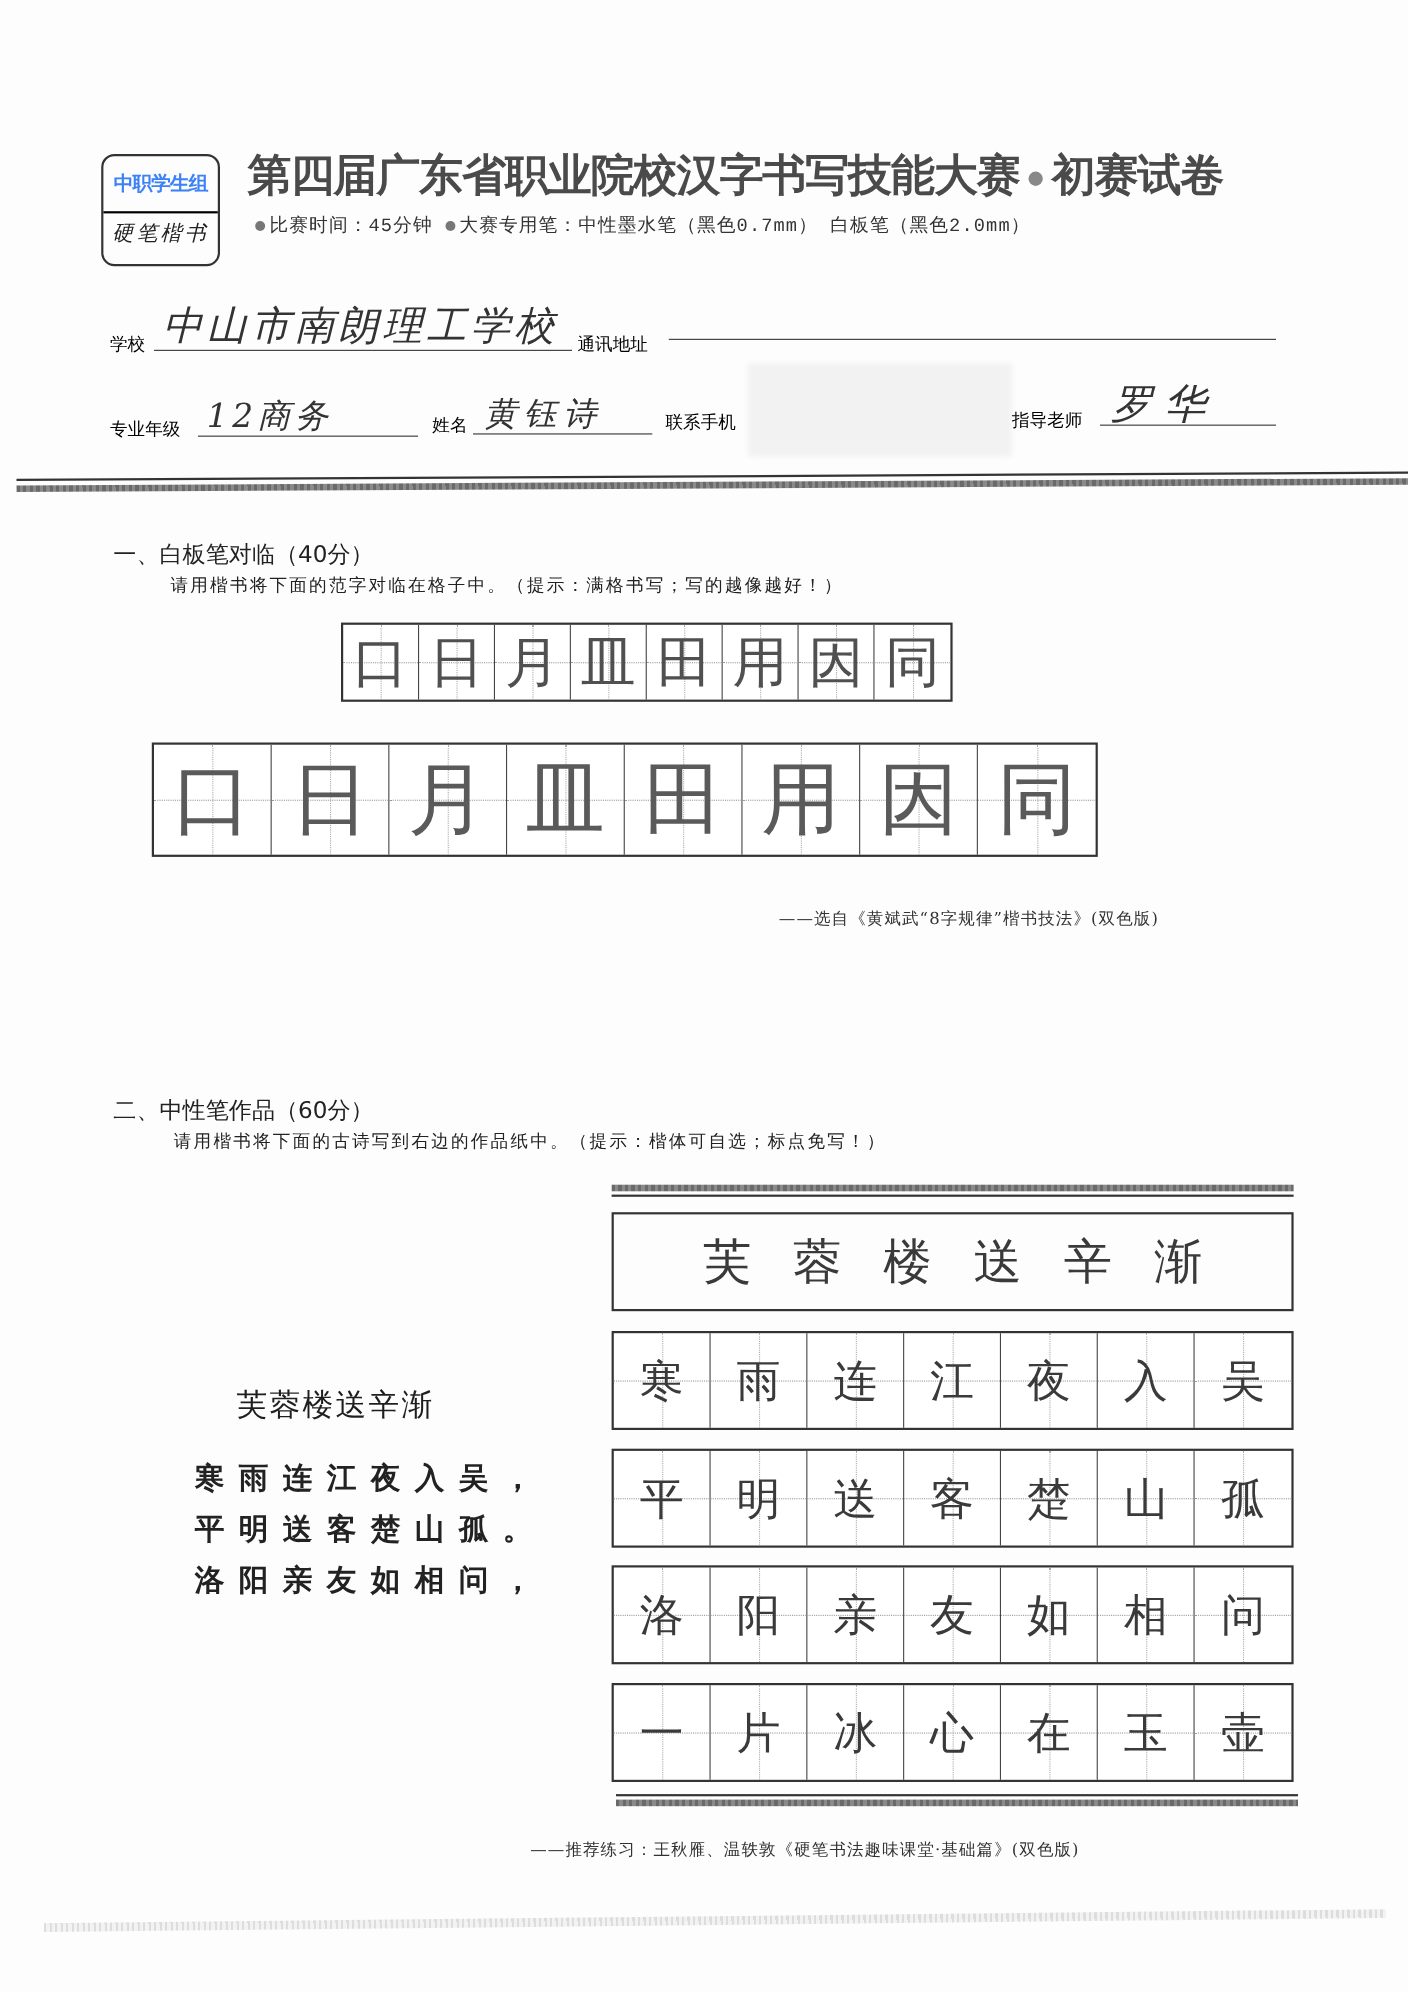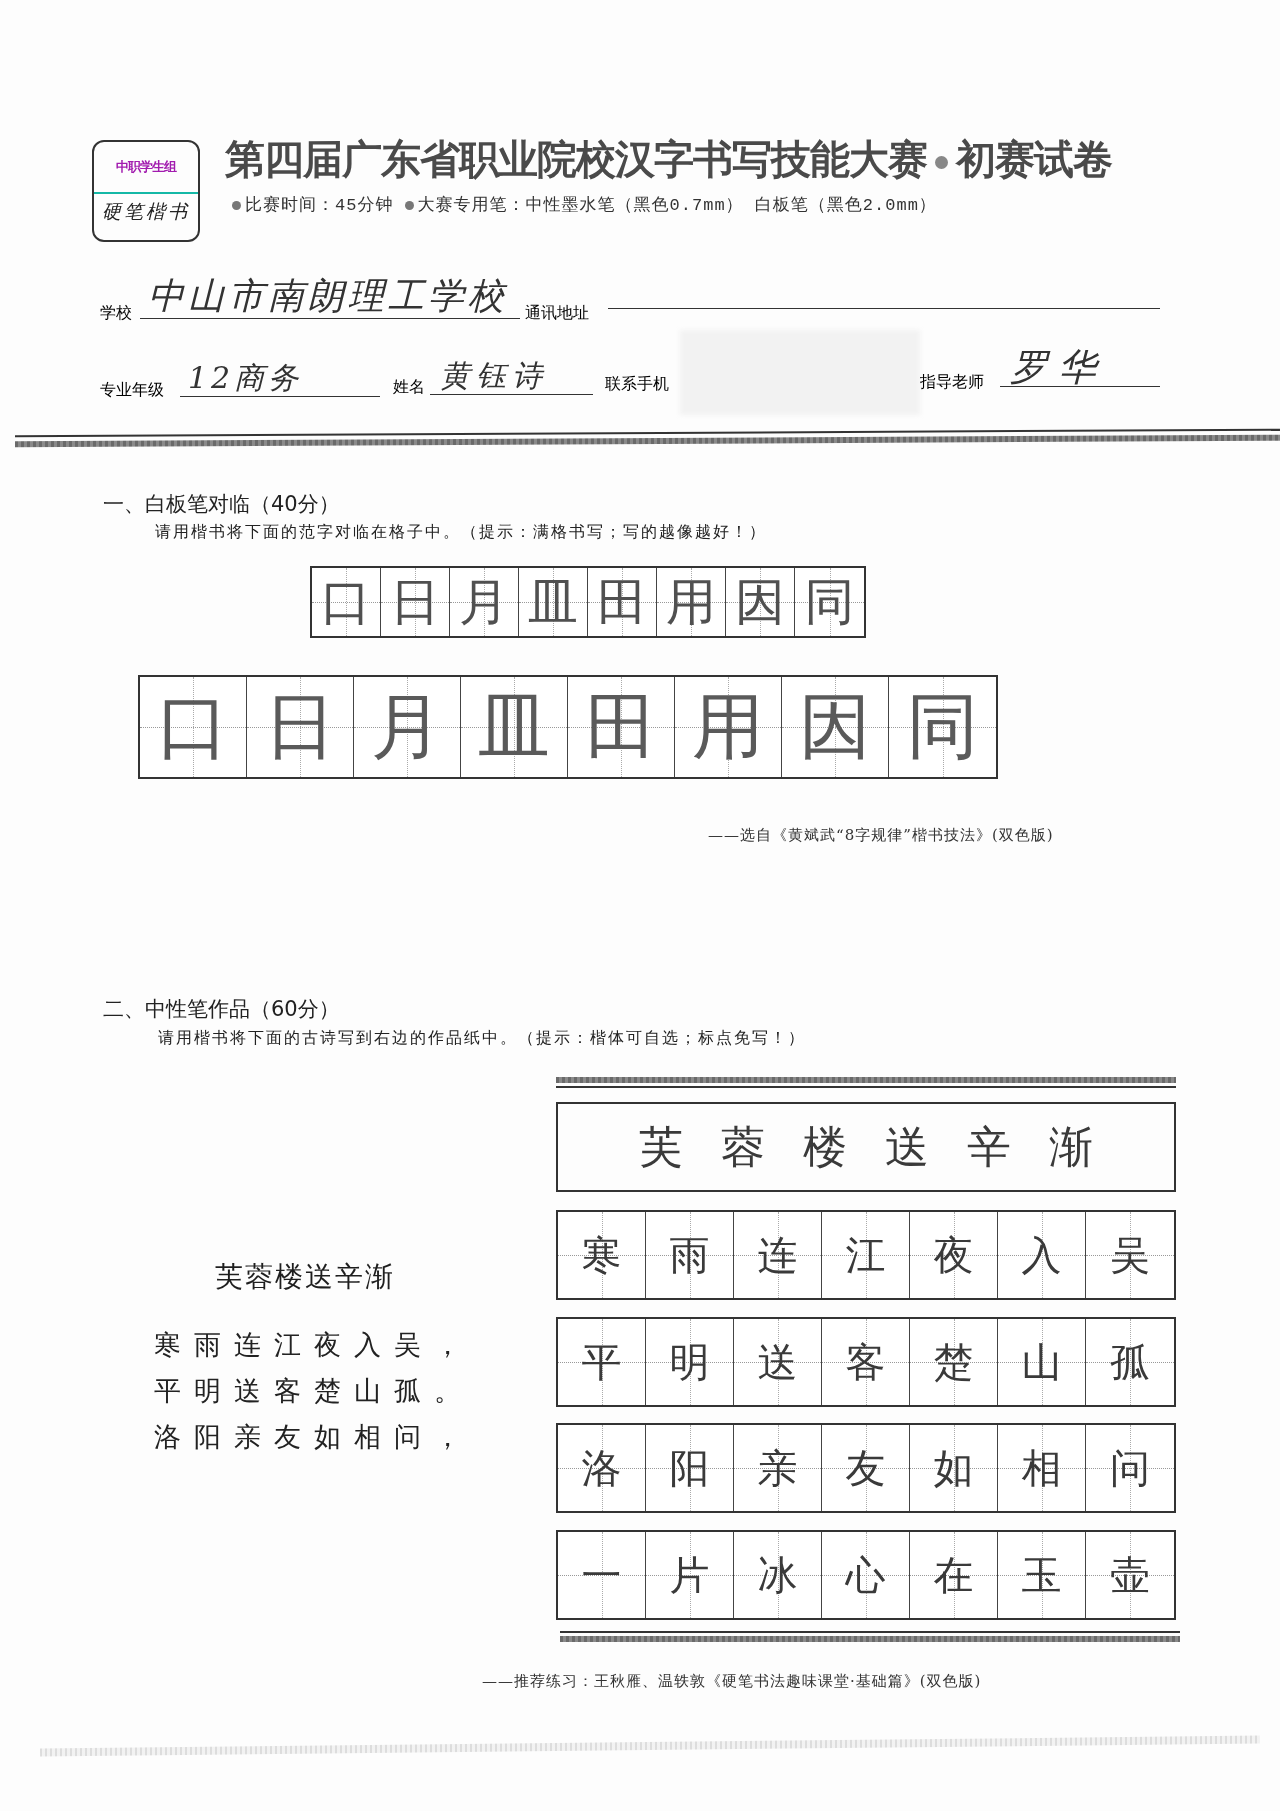--- a/index.html
+++ b/index.html
@@ -1,22 +1,22 @@
 <!DOCTYPE html>
 <html><head>
 <meta charset="utf-8">
 <style>
   html,body{margin:0;padding:0;}
   body{width:1280px;height:1811px;background:#fdfdfd;position:relative;overflow:hidden;
        font-family:"DejaVu Serif","Liberation Serif",serif;color:#1e1e1e;}
   .abs{position:absolute;}
   
   .badge{left:92px;top:140px;width:108px;height:102px;border:2px solid #333;border-radius:12px;box-sizing:border-box;}
-  .badge .b1{height:50px;border-bottom:2px solid #14b8a6;display:flex;align-items:center;justify-content:center;
-             font-family:"DejaVu Sans","Liberation Sans",sans-serif;font-weight:bold;font-size:13px;letter-spacing:-1px;color:#a21caf;}
+  .badge .b1{height:50px;border-bottom:2px solid #000000;display:flex;align-items:center;justify-content:center;
+             font-family:"DejaVu Sans","Liberation Sans",sans-serif;font-weight:bold;font-size:18px;letter-spacing:-1px;color:#3b82f6;}
   .badge .b2{height:36px;display:flex;align-items:center;justify-content:center;font-size:19px;font-style:italic;color:#222;letter-spacing:3px;}
   .title{left:225px;top:132px;font-family:"DejaVu Sans","Liberation Sans",sans-serif;font-weight:bold;font-size:40px;
          color:#4a4a4a;letter-spacing:-1px;white-space:nowrap;}
   .title .dot{display:inline-block;width:13px;height:13px;border-radius:50%;background:#888;vertical-align:middle;margin:0 8px;}
   .subtitle{left:232px;top:193px;font-size:17px;color:#333;white-space:nowrap;letter-spacing:1px;font-family:Liberation Mono, monospace;}
   .subtitle .dot{display:inline-block;width:9px;height:9px;border-radius:50%;background:#777;margin:0 4px 0 0;vertical-align:middle;}
   
   .flabel{font-family:"DejaVu Sans","Liberation Sans",sans-serif;font-size:16px;color:#000000;white-space:nowrap;}
   .fline{border-bottom:1.5px solid #333;}
   .hand{font-family:"DejaVu Serif","Liberation Serif",serif;font-style:italic;color:#333;white-space:nowrap;}
@@ -136,21 +136,21 @@
       <span>同</span>
     </div>
 </div>
 
 <div class="abs source" style="left:708px;top:826px;">——选自《黄斌武“8字规律”楷书技法》(双色版)</div>
 
 <div class="abs sec-h" style="left:103px;top:995px;">二、中性笔作品（60分）</div>
 <div class="abs sec-p" style="left:158px;top:1028px;">请用楷书将下面的古诗写到右边的作品纸中。（提示：楷体可自选；标点免写！）</div>
 
 <div class="abs" style="left:215px;top:1258px;font-size:28px;letter-spacing:2px;white-space:nowrap;">芙蓉楼送辛渐</div>
-<div class="abs poem-left" style="left:154px;top:1322px;">
+<div class="abs poem-left" style="left:177px;top:1322px;font-weight:bold;">
   <div>寒雨连江夜入吴，</div>
   <div>平明送客楚山孤。</div>
   <div>洛阳亲友如相问，</div>
 </div>
 
 <div class="abs rule-thick" style="left:556px;top:1077px;width:620px;"></div>
 <div class="abs rule-thin" style="left:556px;top:1086px;width:620px;"></div>
 
 <div class="abs poem-title-box">
   <span>芙</span>

